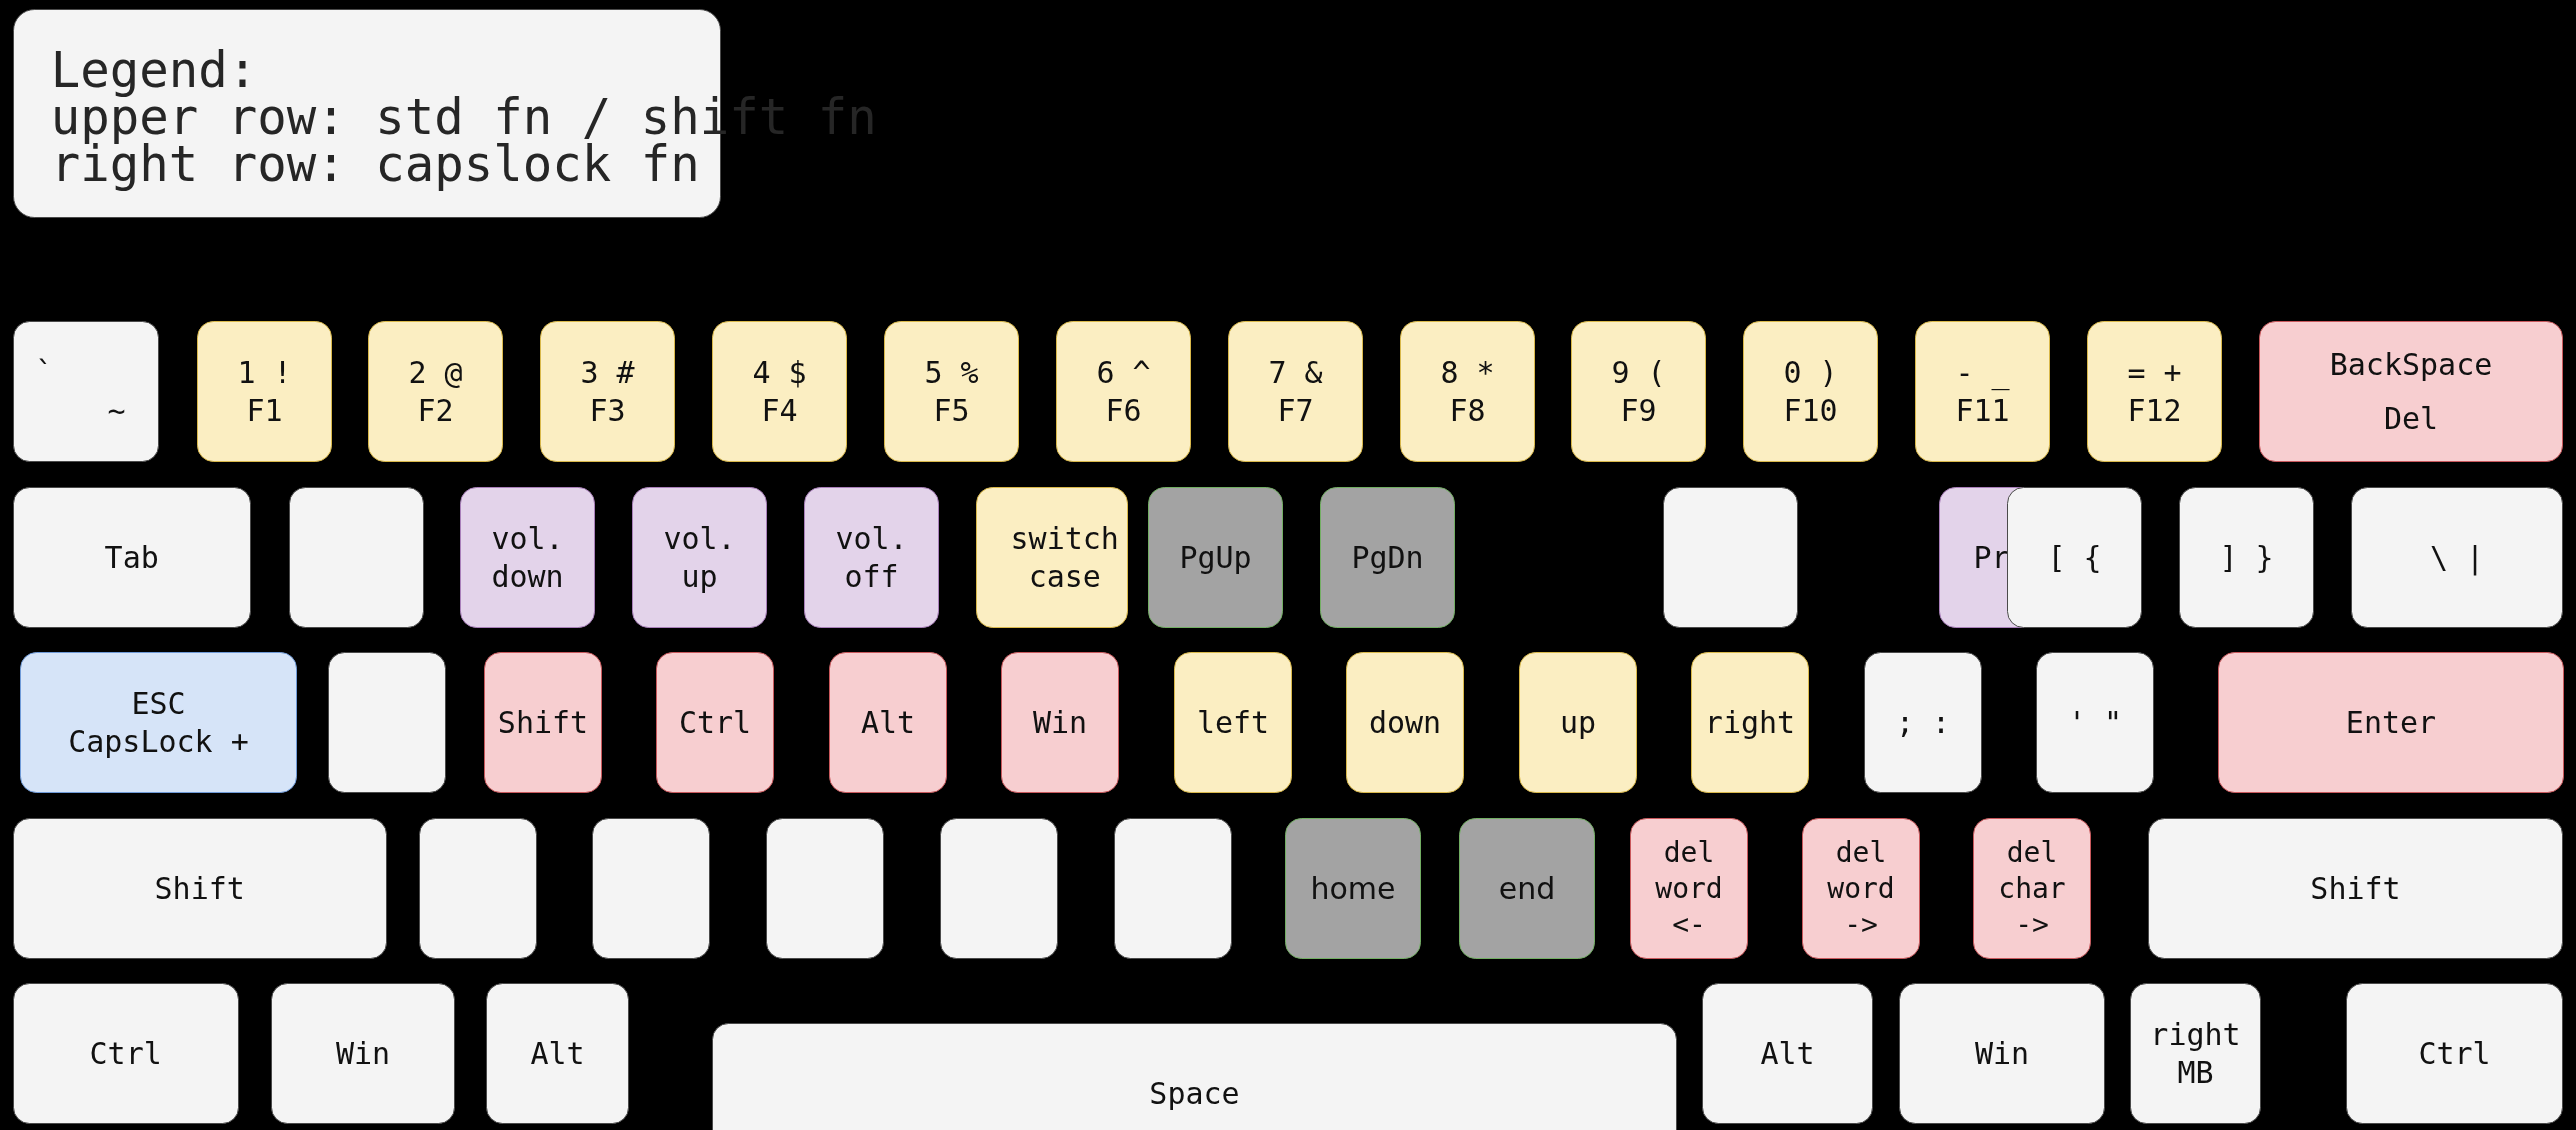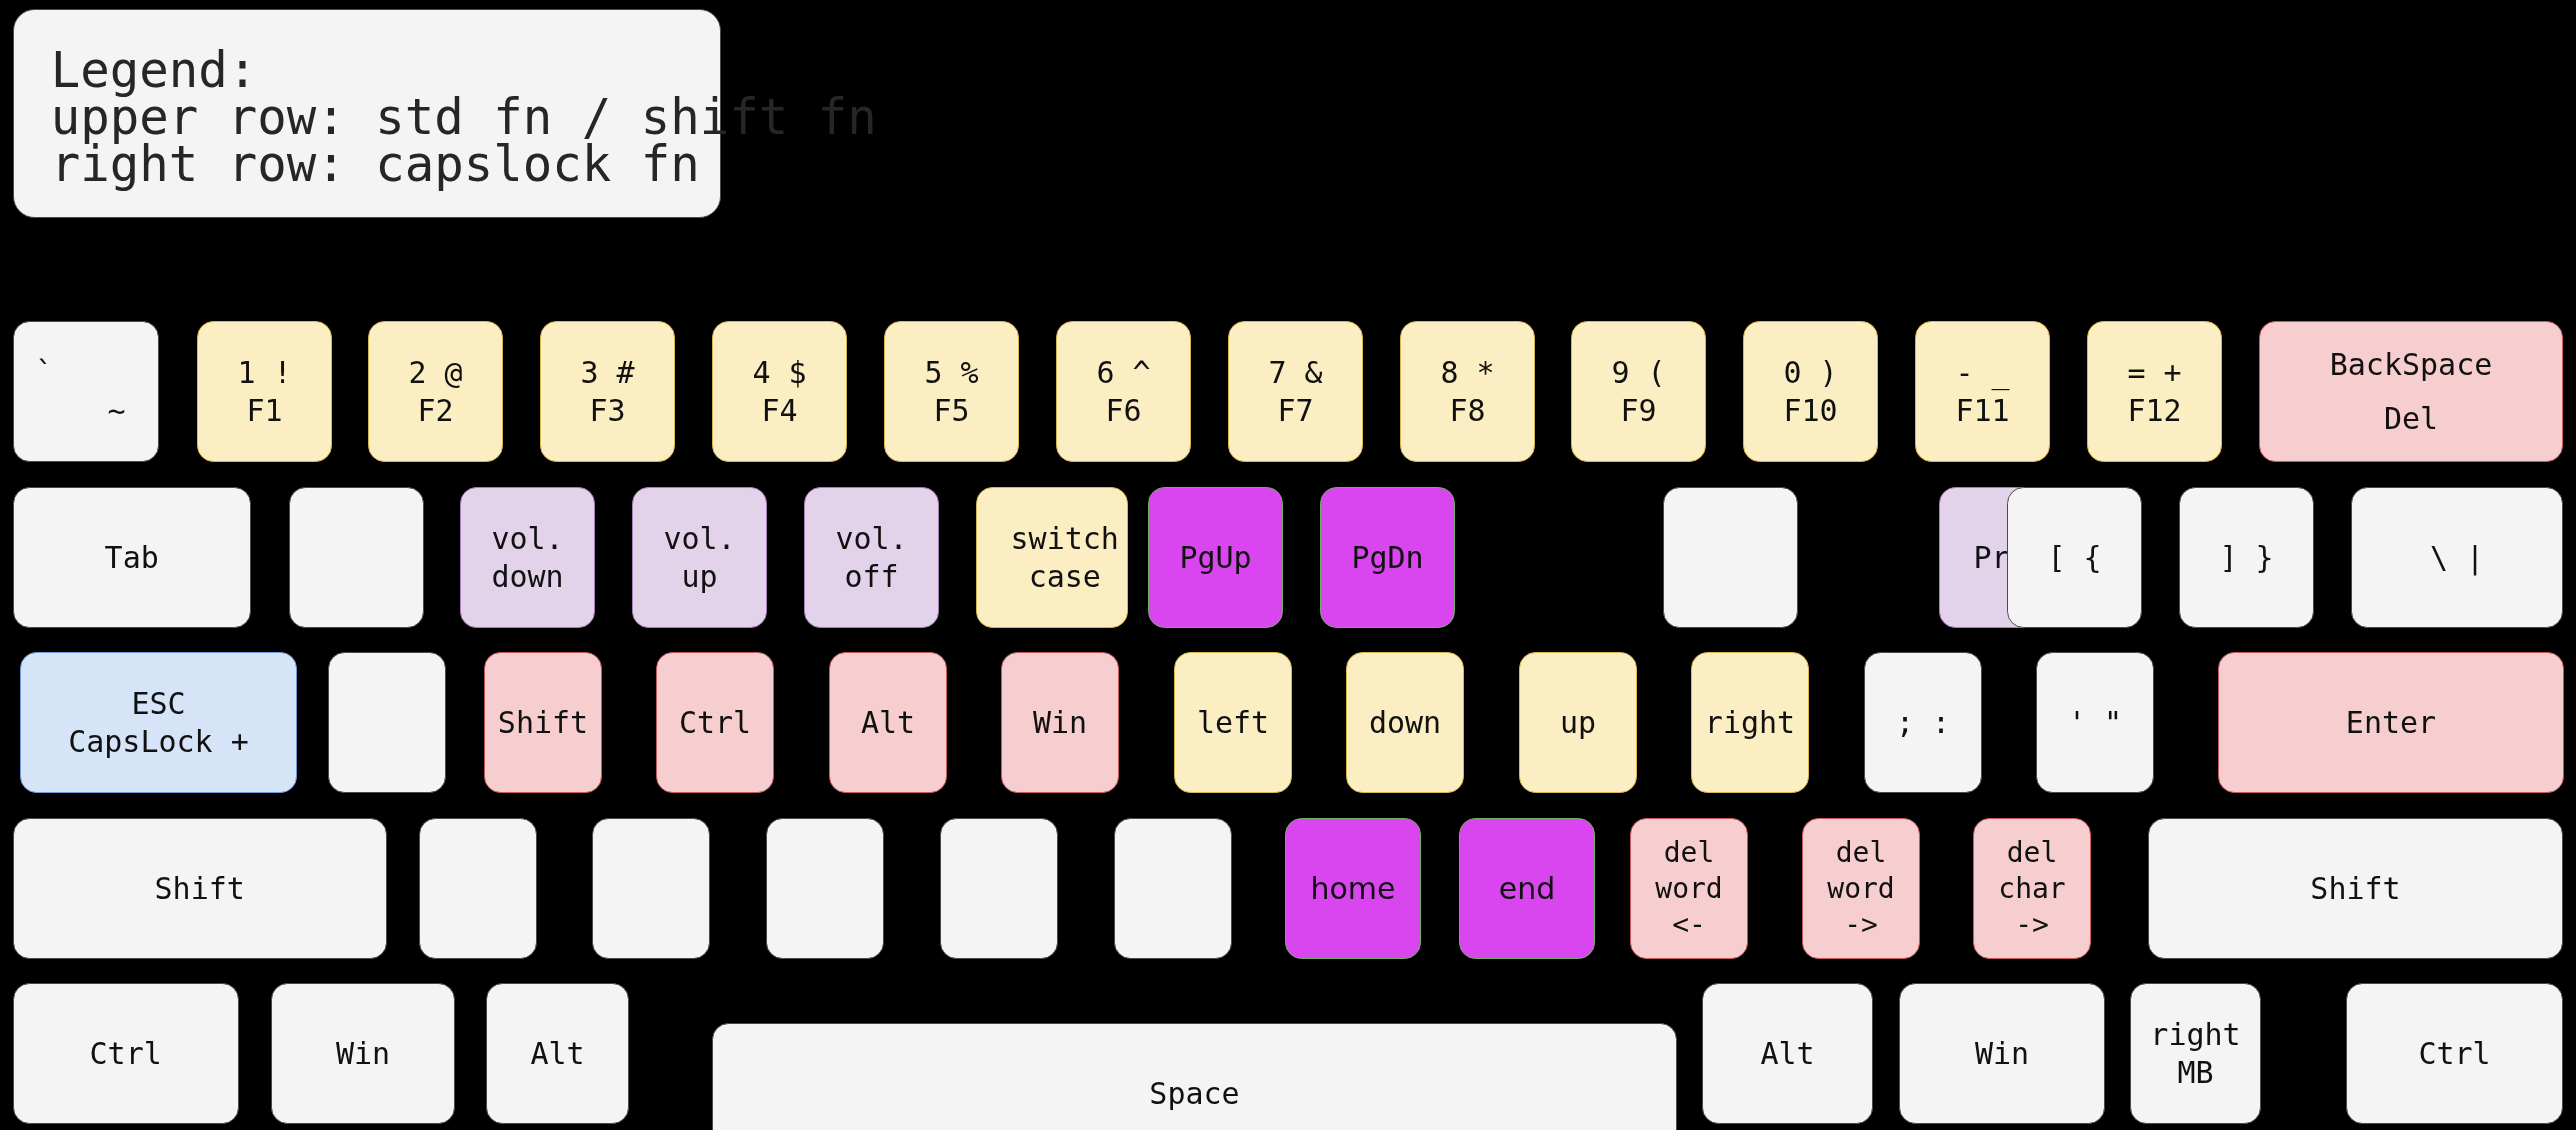--- a/index.html
+++ b/index.html
@@ -88,21 +88,21 @@
   .key.triple .kl {
     font-size: 28px;
     line-height: 36px;
   }
 
   
   .key.c-plain  { background: #f4f4f4; border-color: #4a4a4a; }
   .key.c-yellow { background: #fbeec2; border-color: #d9b84a; }
   .key.c-pink   { background: #f7ced0; border-color: #c9585c; }
   .key.c-purple { background: #e3d3ea; border-color: #a97fba; }
-  .key.c-green  { background: #d946ef; border-color: #72ae63; }
+  .key.c-green  { background: #a3a3a3; border-color: #72ae63; }
   .key.c-blue   { background: #d6e4f8; border-color: #6f9ad8; }
 </style>
 </head>
 <body>
 
 <div id="legend-box">
   <div class="legend-line">Legend:</div>
   <div class="legend-line">upper row: std fn / shift fn</div>
   <div class="legend-line">right row: capslock fn</div>
 </div>

